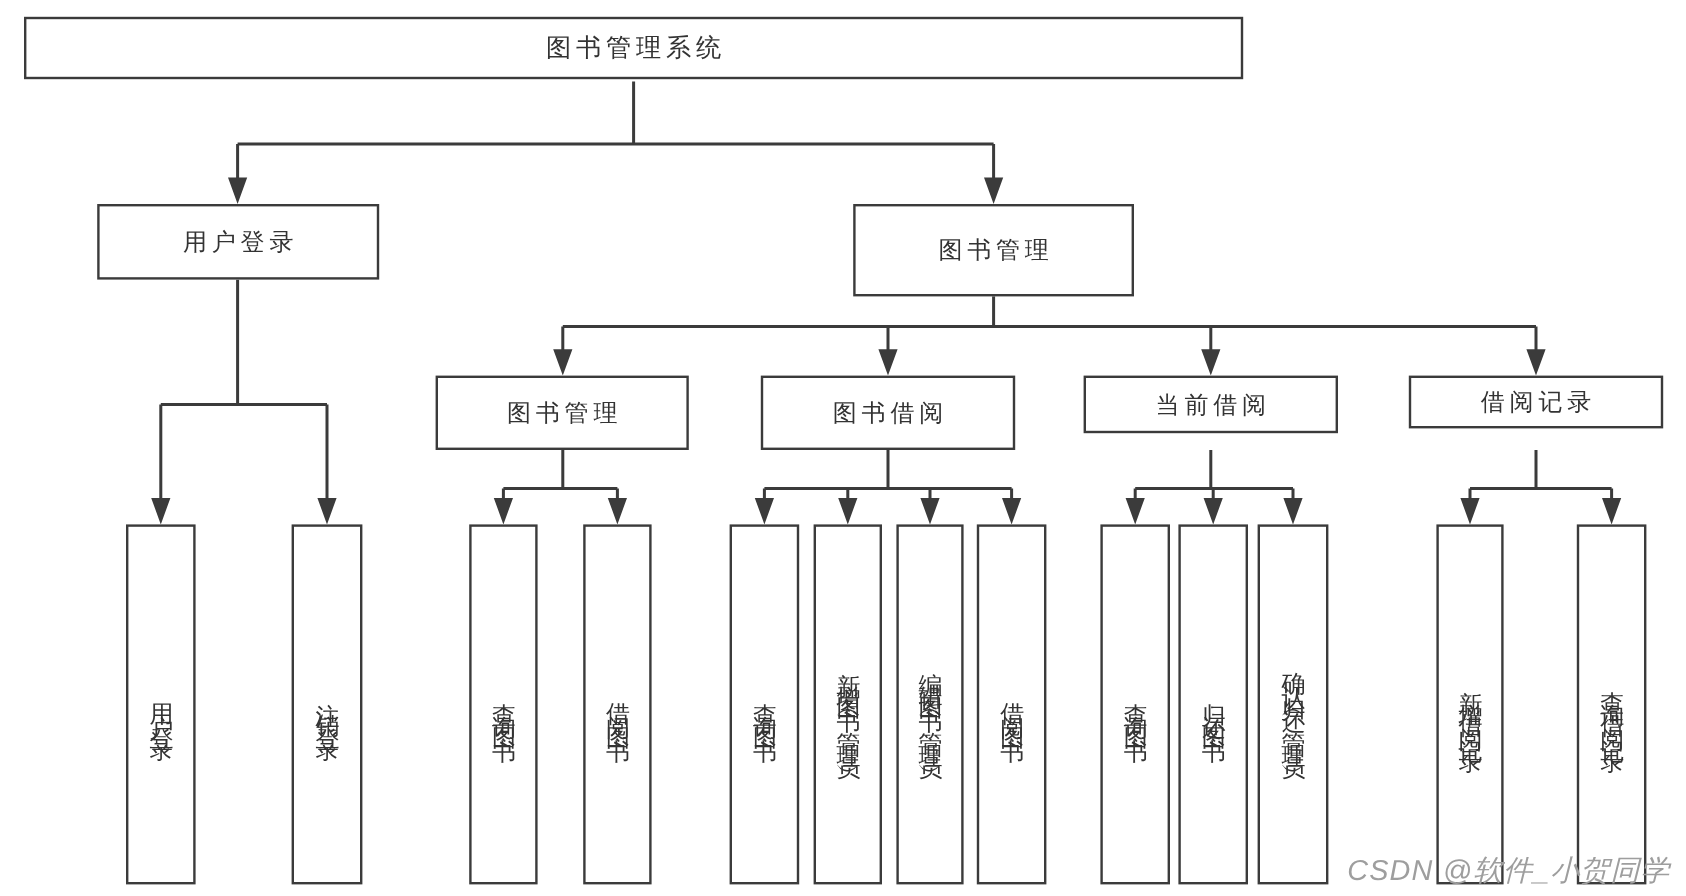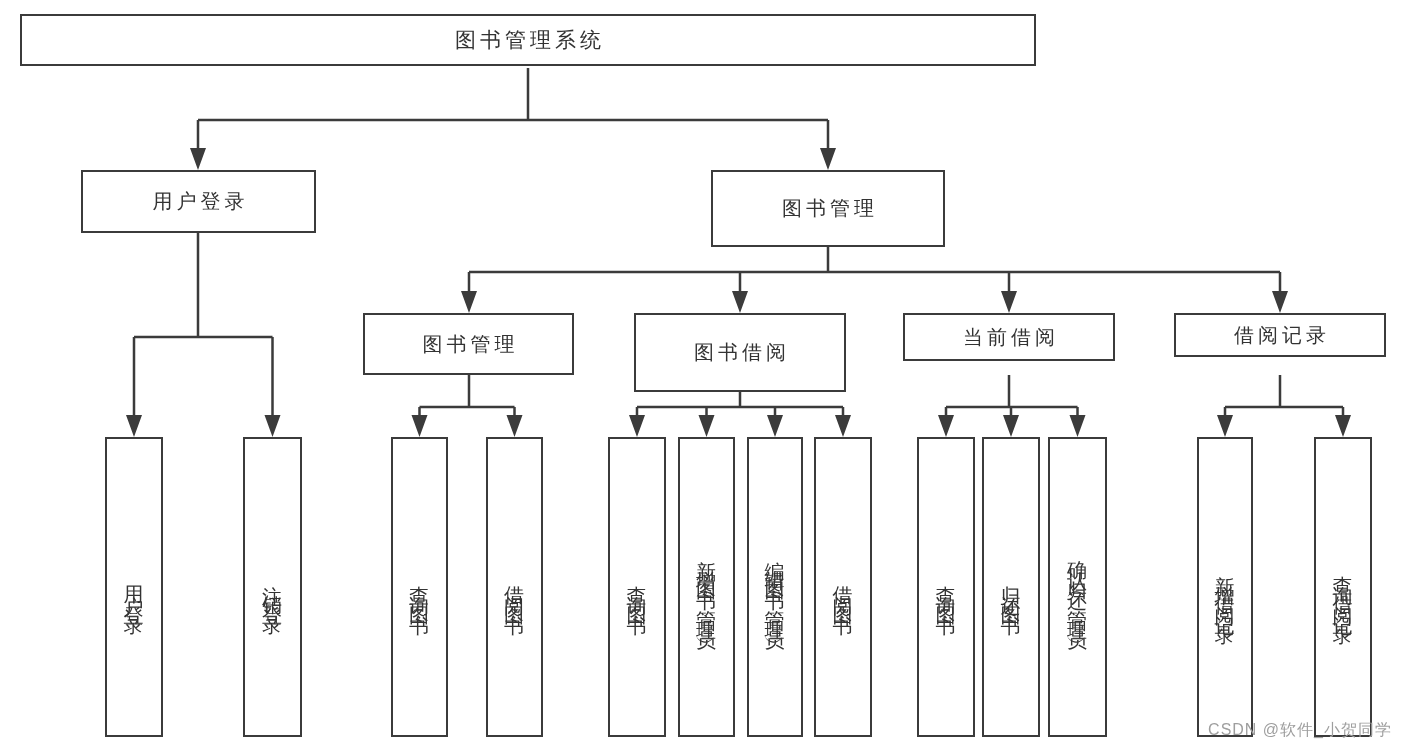--- a/index.html
+++ b/index.html
@@ -51,23 +51,24 @@
     letter-spacing:10px;
     line-height:1;
     padding-top:6px;
   }
   .watermark{
     position:absolute;
     right:13px;
     bottom:6px;
     z-index:3;
     color:#9e9e9e;
-    font-size:16px;
+    font-size:24px;
     letter-spacing:1px;
     white-space:nowrap;
+    font-style:italic;
   }
 </style>
 </head>
 <body>
 
 <div class="stage">
 
   <svg class="connectors" viewBox="0 0 1405 747" xmlns="http://www.w3.org/2000/svg">
     <path fill="none" stroke="#3b3b3b" stroke-width="2.5" d="
       M528 68 V120
@@ -104,21 +105,21 @@
       M1217 415 L1233 415 L1225 437 Z
       M1335 415 L1351 415 L1343 437 Z"></path>
   </svg>
 
   <div class="node hbox root" style="left:20px;top:14px;width:1016px;height:52px">图书管理系统</div>
 
   <div class="node hbox" style="left:81px;top:170px;width:235px;height:63px">用户登录</div>
   <div class="node hbox" style="left:711px;top:170px;width:234px;height:77px">图书管理</div>
 
   <div class="node hbox" style="left:363px;top:313px;width:211px;height:62px">图书管理</div>
-  <div class="node hbox" style="left:634px;top:313px;width:212px;height:79px">图书借阅</div>
+  <div class="node hbox" style="left:634px;top:313px;width:212px;height:62px">图书借阅</div>
   <div class="node hbox" style="left:903px;top:313px;width:212px;height:48px">当前借阅</div>
   <div class="node hbox" style="left:1174px;top:313px;width:212px;height:44px">借阅记录</div>
 
   <div class="node vbox" style="left:105px;top:437px;width:58px;height:300px">用户登录</div>
   <div class="node vbox" style="left:243px;top:437px;width:59px;height:300px">注销登录</div>
 
   <div class="node vbox" style="left:391px;top:437px;width:57px;height:300px">查询图书</div>
   <div class="node vbox" style="left:486px;top:437px;width:57px;height:300px">借阅图书</div>
 
   <div class="node vbox" style="left:608px;top:437px;width:58px;height:300px">查询图书</div>

